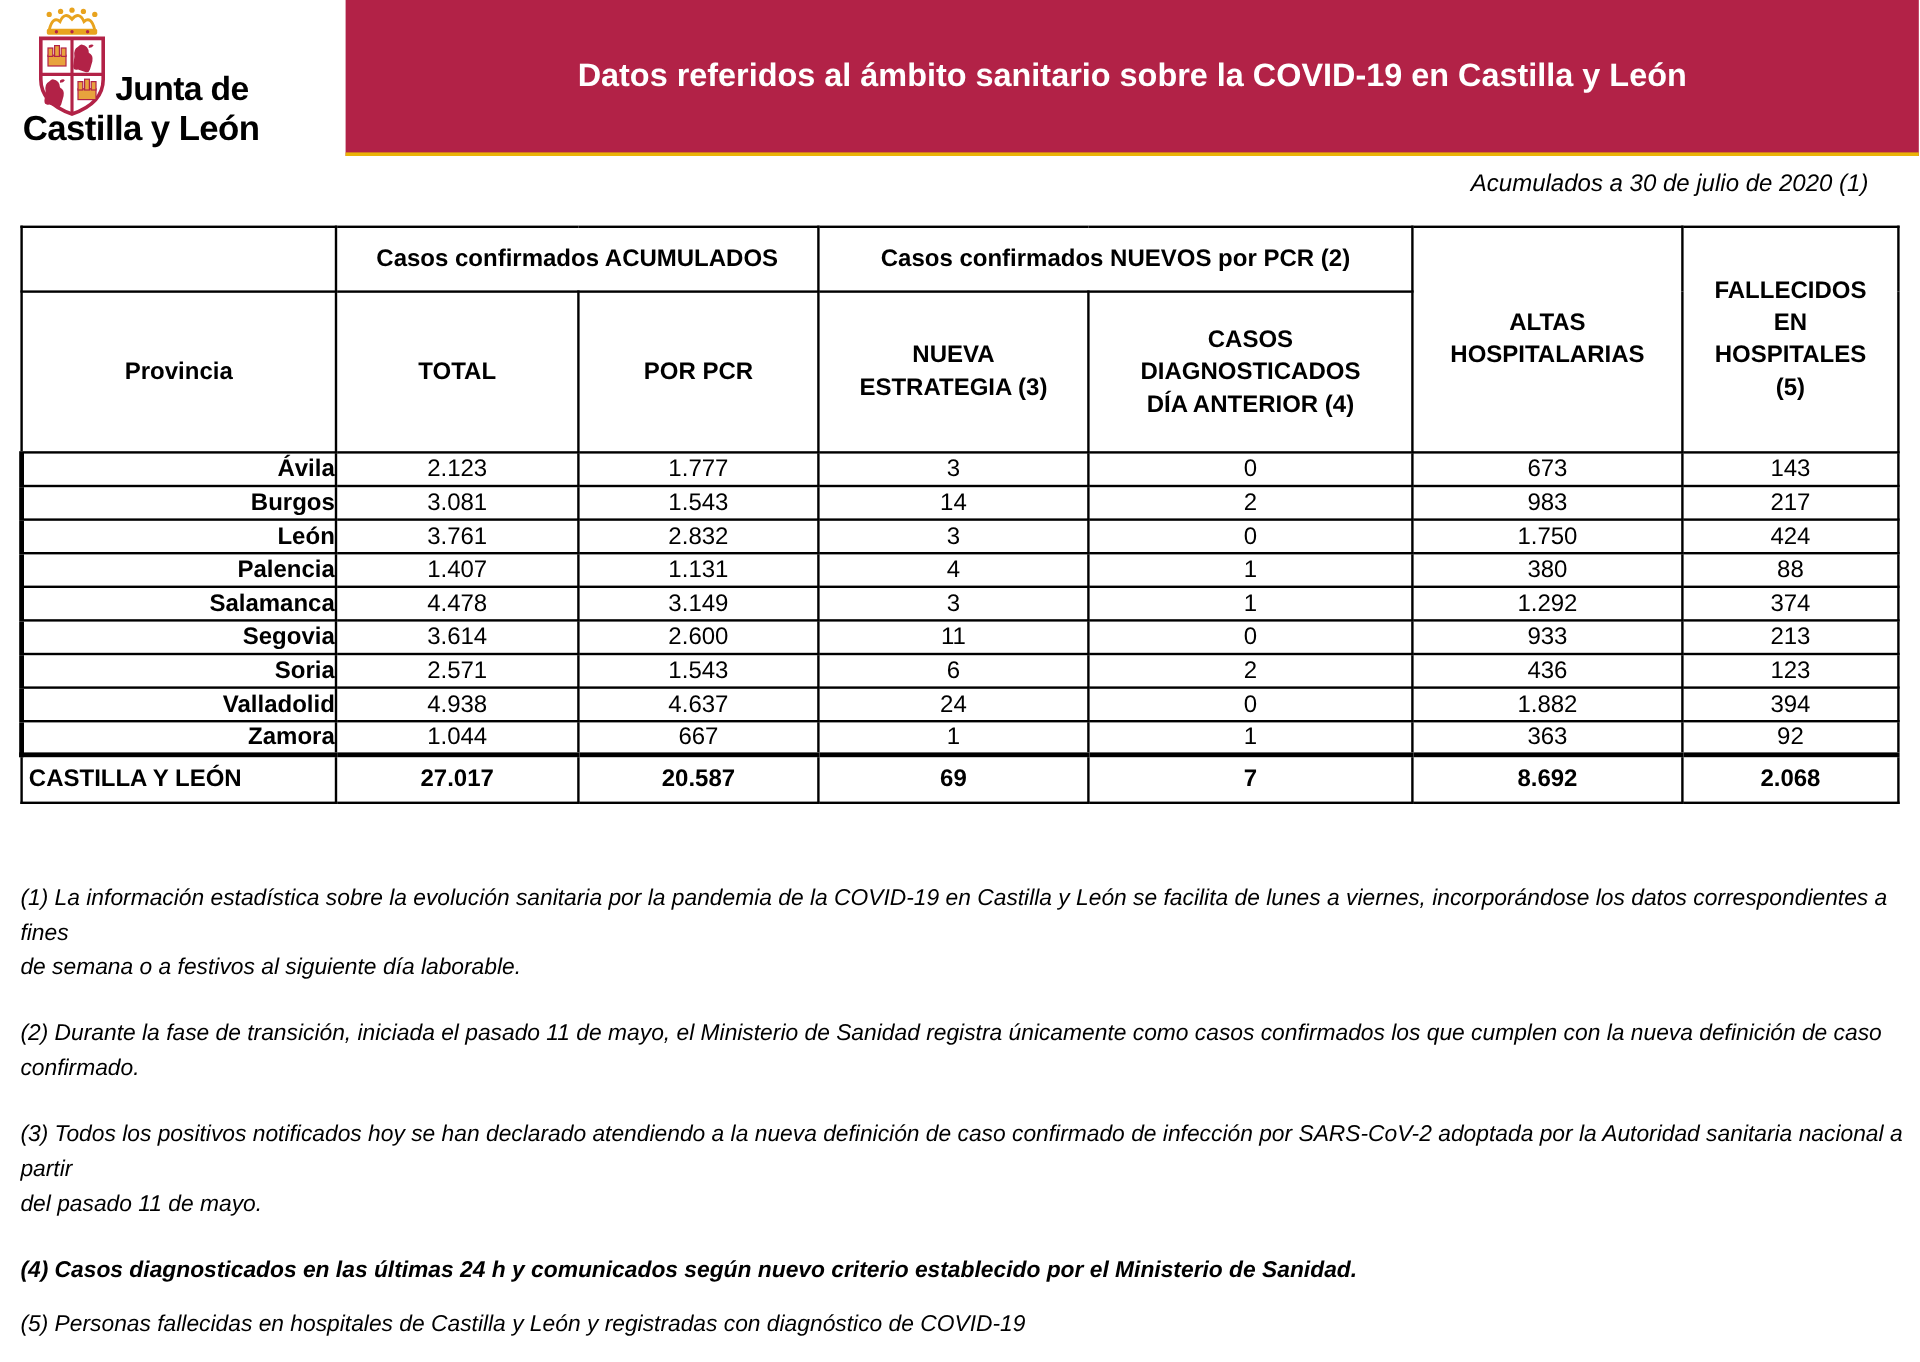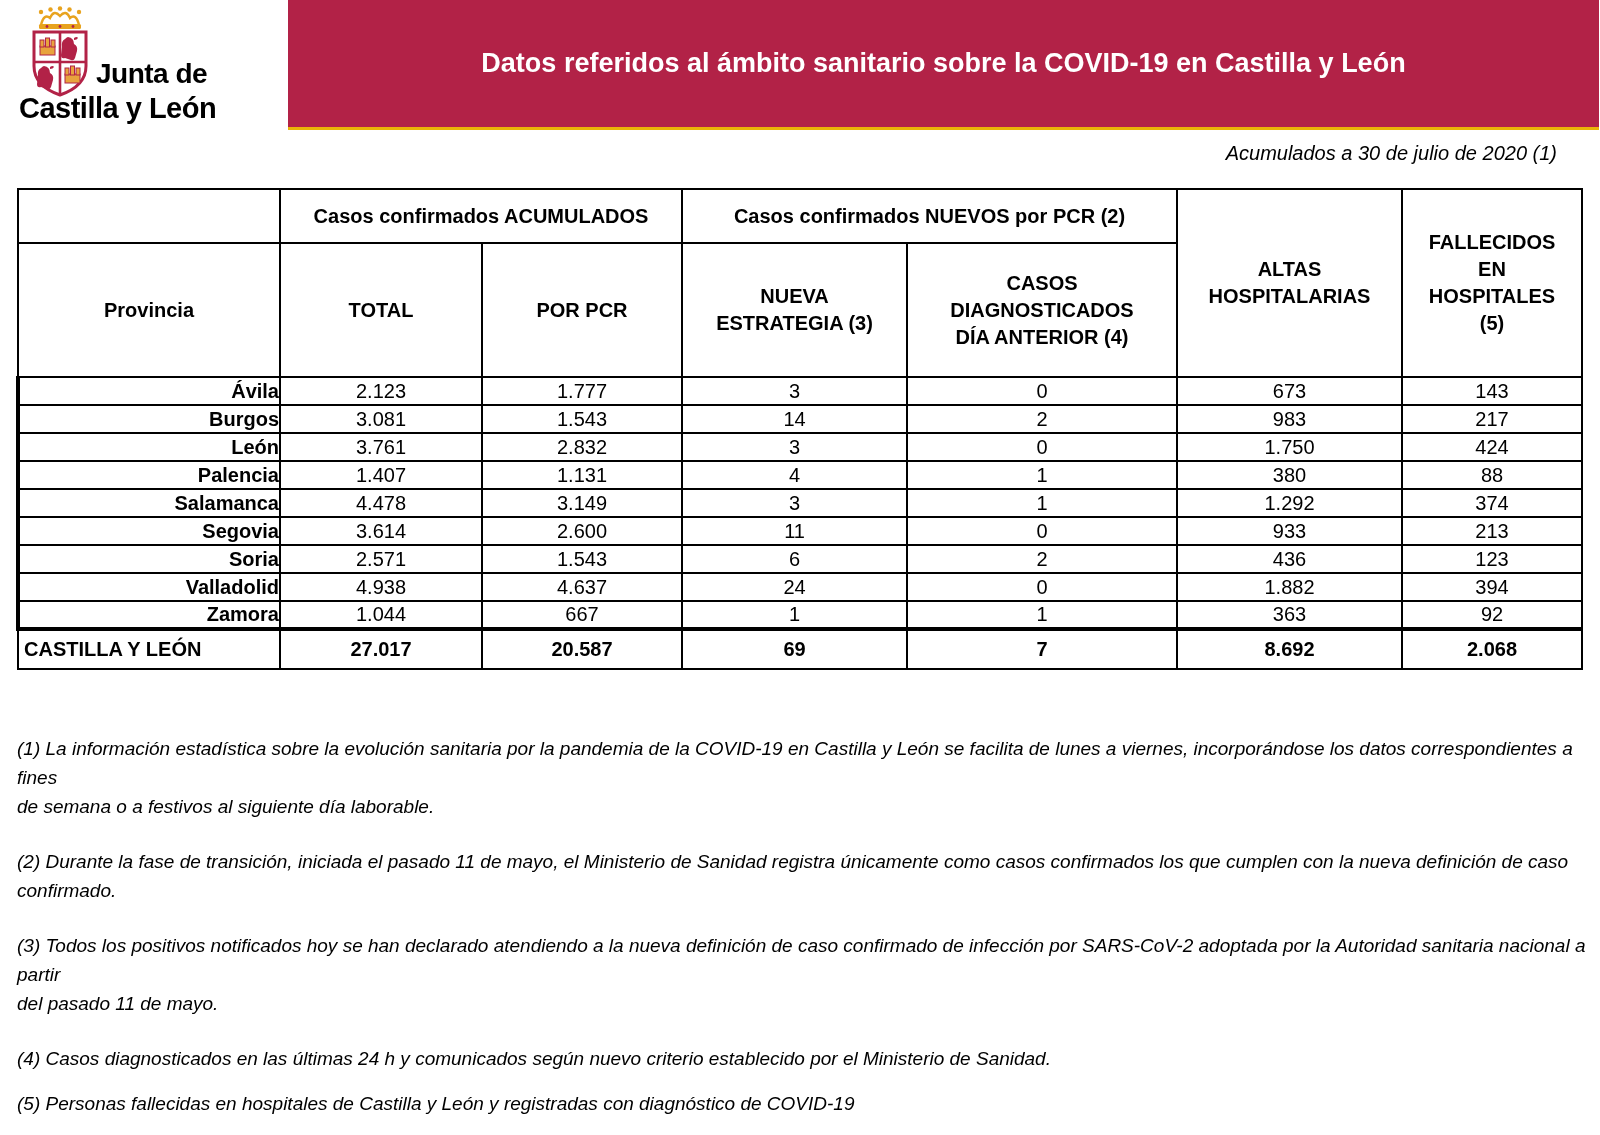--- a/index.html
+++ b/index.html
@@ -72,21 +72,21 @@
     height: 40px;
   }
   tfoot td:first-child { text-align: left; padding-left: 5px; }
 
   
   .footnotes {
     position: absolute; left: 17px; top: 734px; width: 1570px;
     font-size: 19px; font-style: italic; line-height: 29px;
   }
   .footnotes p { margin: 0 0 26px 0; white-space: pre-line; }
-  .footnotes p:nth-child(4) { margin-bottom: 16px; }
+  .footnotes p:nth-child(4) { margin-bottom: 16px; font-weight: bold; }
 </style>
 </head>
 <body>
 
 <div class="logo">
   <svg width="60" height="94" viewBox="0 0 60 94">
 
     <g stroke="#E8A31E" fill="none" stroke-width="2.4">
       <path d="M11 21 Q14 9 20 14 Q24 5 30 12 Q36 5 40 14 Q46 9 49 21"></path>
     </g>

